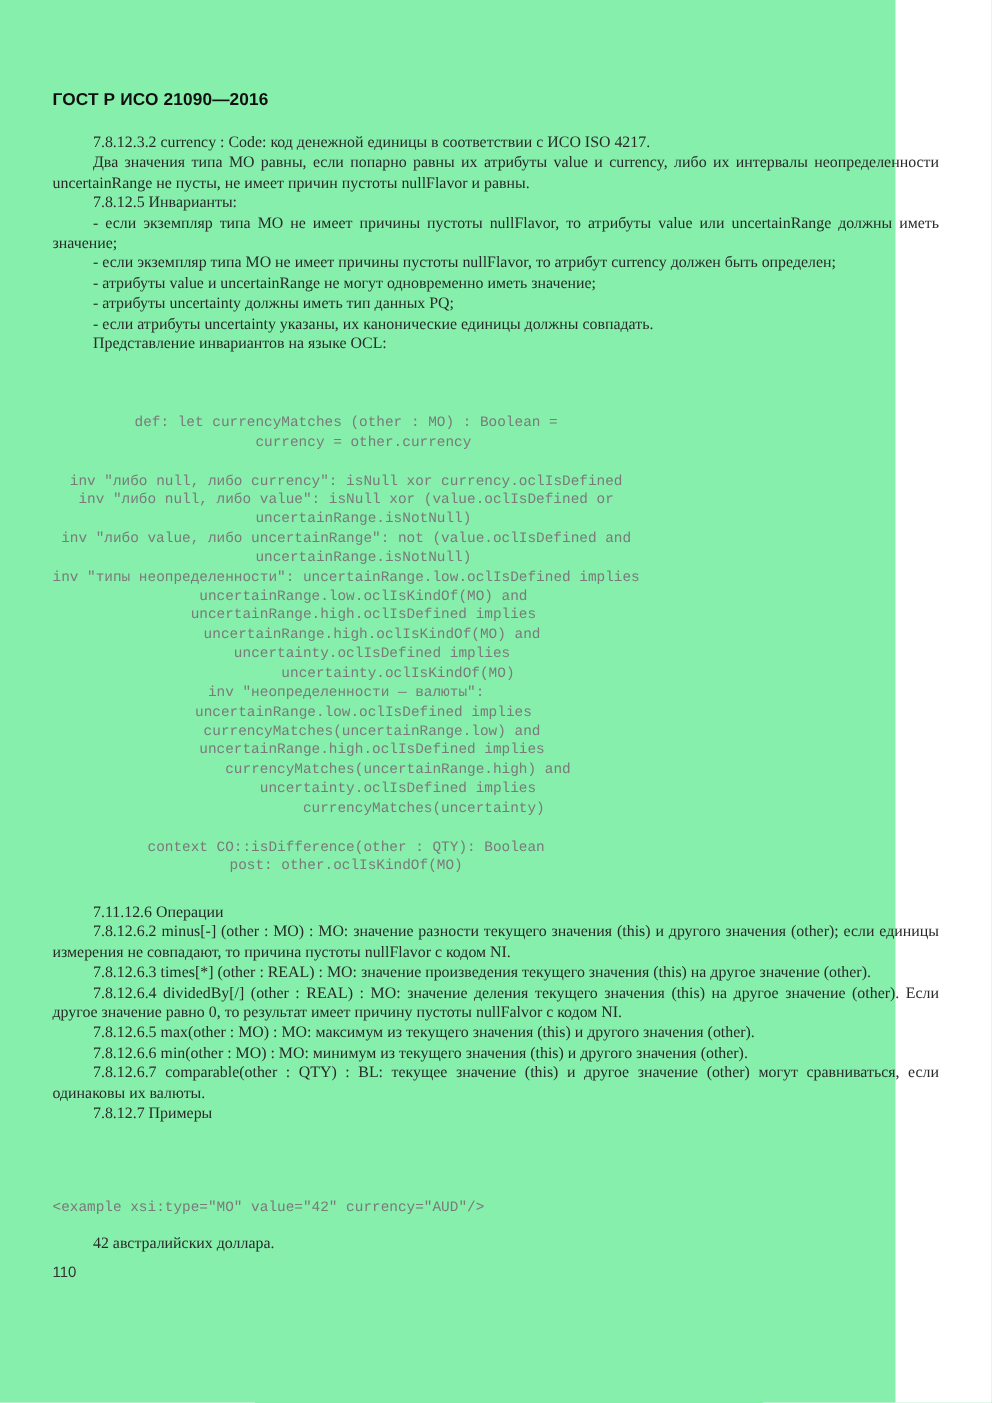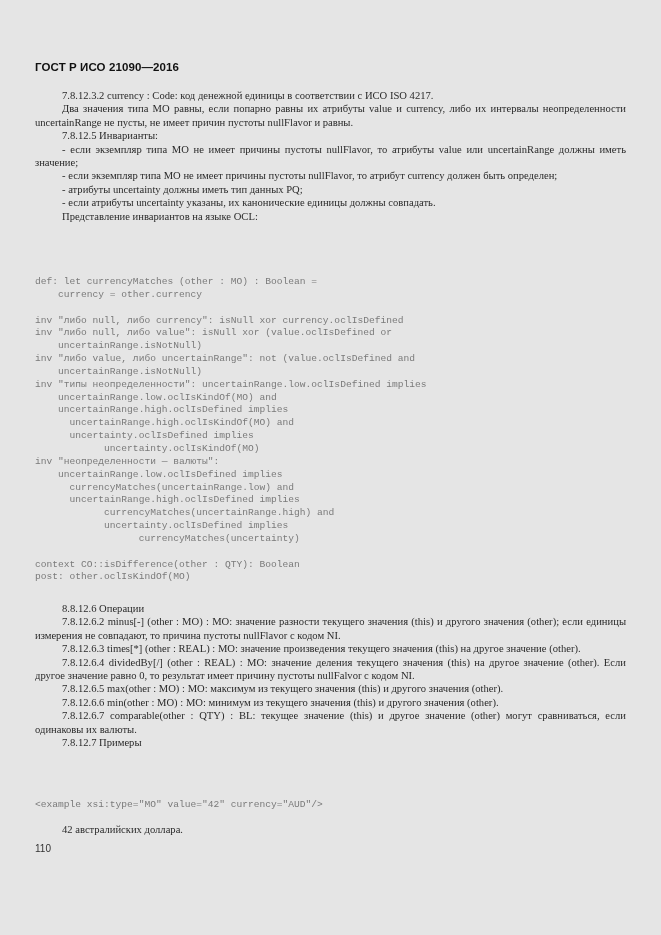--- a/index.html
+++ b/index.html
@@ -1,36 +1,37 @@
 <!DOCTYPE html>
 <html><head>
 <meta charset="utf-8">
 <style>
   html, body { margin:0; padding:0; background:#ffffff; }
   body { width:661px; height:935px; position:relative; overflow:hidden; }
-  .page { position:absolute; left:0; top:0; width:661px; height:935px; background:#e5e5e5; }
+  .page { position:absolute; left:0; top:0; width:597px; height:935px; background:#86efac; }
   .hdr { position:absolute; left:35px; top:61px; font-family:"Liberation Sans", sans-serif; font-weight:bold; font-size:11.5px; color:#111; letter-spacing:0.1px; }
   .txt { position:absolute; left:35px; width:591px; font-family:"Liberation Sans", sans-serif; font-size:10.6px; line-height:13.4px; color:#2a2a2a; text-align:justify; }
   .txt p { margin:0; text-indent:27px;font-family:Liberation Serif, serif; }
-  .code { position:absolute; left:35px; font-family:"Liberation Mono", monospace; font-size:9.6px; line-height:12.85px; color:#7a7a7a; white-space:pre; margin:0; }
+  .code { position:absolute; left:35px; font-family:"Liberation Mono", monospace; font-size:9.6px; line-height:12.85px; color:#7a7a7a; white-space:pre; margin:0;text-align:center; }
   .pnum { position:absolute; left:35px; top:843px; font-family:"Liberation Sans", sans-serif; font-size:10px; color:#333; }
 </style>
 </head>
 <body>
 
 <div class="page">
 
   <div class="hdr">ГОСТ Р ИСО 21090—2016</div>
 
   <div class="txt" style="top:89px;">
     <p>7.8.12.3.2 currency : Code: код денежной единицы в соответствии с ИСО ISO 4217.</p>
     <p>Два значения типа МО равны, если попарно равны их атрибуты value и currency, либо их интервалы неопределенности uncertainRange не пусты, не имеет причин пустоты nullFlavor и равны.</p>
     <p>7.8.12.5 Инварианты:</p>
     <p>- если экземпляр типа МО не имеет причины пустоты nullFlavor, то атрибуты value или uncertainRange должны иметь значение;</p>
     <p>- если экземпляр типа МО не имеет причины пустоты nullFlavor, то атрибут currency должен быть определен;</p>
+    <p>- атрибуты value и uncertainRange не могут одновременно иметь значение;</p>
     <p>- атрибуты uncertainty должны иметь тип данных PQ;</p>
     <p>- если атрибуты uncertainty указаны, их канонические единицы должны совпадать.</p>
     <p>Представление инвариантов на языке OCL:</p>
   </div>
 
   <pre class="code" style="top:276px;">def: let currencyMatches (other : MO) : Boolean =
     currency = other.currency
 
 inv "либо null, либо currency": isNull xor currency.oclIsDefined
 inv "либо null, либо value": isNull xor (value.oclIsDefined or
@@ -48,21 +49,21 @@
       currencyMatches(uncertainRange.low) and
       uncertainRange.high.oclIsDefined implies
             currencyMatches(uncertainRange.high) and
             uncertainty.oclIsDefined implies
                   currencyMatches(uncertainty)
 
 context CO::isDifference(other : QTY): Boolean
 post: other.oclIsKindOf(MO)</pre>
 
   <div class="txt" style="top:602px;">
-    <p>8.8.12.6 Операции</p>
+    <p>7.11.12.6 Операции</p>
     <p>7.8.12.6.2 minus[-] (other : MO) : MO: значение разности текущего значения (this) и другого значения (other); если единицы измерения не совпадают, то причина пустоты nullFlavor с кодом NI.</p>
     <p>7.8.12.6.3 times[*] (other : REAL) : MO: значение произведения текущего значения (this) на другое значение (other).</p>
     <p>7.8.12.6.4 dividedBy[/] (other : REAL) : MO: значение деления текущего значения (this) на другое значение (other). Если другое значение равно 0, то результат имеет причину пустоты nullFalvor с кодом NI.</p>
     <p>7.8.12.6.5 max(other : MO) : MO: максимум из текущего значения (this) и другого значения (other).</p>
     <p>7.8.12.6.6 min(other : MO) : MO: минимум из текущего значения (this) и другого значения (other).</p>
     <p>7.8.12.6.7 comparable(other : QTY) : BL: текущее значение (this) и другое значение (other) могут сравниваться, если одинаковы их валюты.</p>
     <p>7.8.12.7 Примеры</p>
   </div>
 
   <pre class="code" style="top:799px;">&lt;example xsi:type="MO" value="42" currency="AUD"/&gt;</pre>

